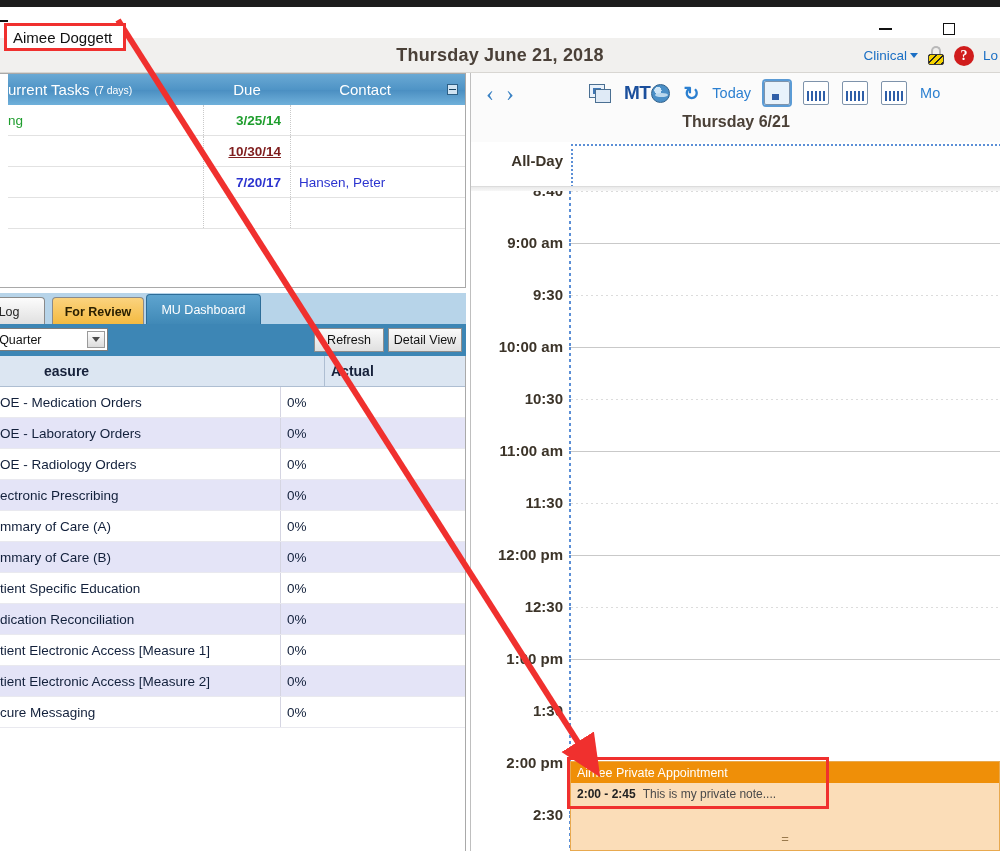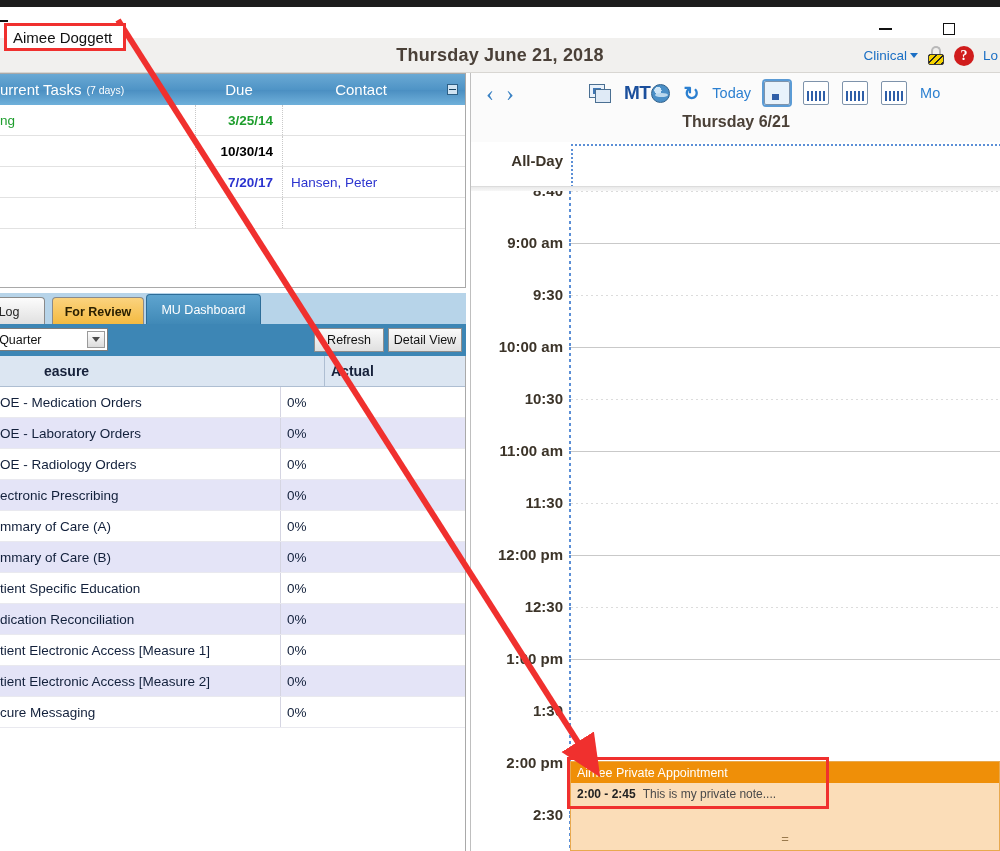--- a/index.html
+++ b/index.html
@@ -63,21 +63,21 @@
   .help-ic { width:20px;height:20px;border-radius:50%;background:#d01c1c;
      color:#fff; font-size:14px; font-weight:bold; display:flex;align-items:center;justify-content:center;
      font-family:"Liberation Serif",serif; }
   .logout-lnk { font-size:13.5px; color:#1b6fc4; white-space:nowrap;text-align:right; }
 
   
   .leftpane { position:absolute; left:0; top:73px; width:470px; height:778px; background:#fff; }
 
   
   .tasks-wrap { position:absolute; left:0; top:0; width:466px; height:215px;
-      border:1px solid #a9a9a9; border-left:none; background:#fff; }
+      border:1px solid #a9a9a9; border-left:none; background:#fff;padding-left:8px; }
   .tasks-head {
     display:flex; height:31px; align-items:stretch;
     background:linear-gradient(to bottom,#6aa9d4 0%,#4f94c6 50%,#4a8ec1 51%,#6fb0da 100%);
     color:#fff;
   }
   .th { display:flex; align-items:center; font-size:15px; color:#ffffff; }
   .th-task   { flex:0 0 195px; padding-left:0; }
   .th-task .sub { font-size:10.5px; margin-left:5px; }
   .th-due     { flex:0 0 88px; justify-content:center; }
   .th-contact { flex:1; justify-content:center; }
@@ -265,21 +265,21 @@
         </div>
       </div>
       <div id="task-rows">
           <div class="task-row">
             <div class="tc tc-name" style="color: rgb(31, 158, 46);">ng</div>
             <div class="tc tc-due" style="color: rgb(31, 158, 46);">3/25/14</div>
             <div class="tc tc-contact" style="color: rgb(31, 158, 46);"></div>
           </div>
           <div class="task-row">
             <div class="tc tc-name" style="color: rgb(31, 158, 46);"></div>
-            <div class="tc tc-due" style="color: #000000;">10/30/14</div>
+            <div class="tc tc-due" style="color: #7f1d1d; text-decoration: underline;">10/30/14</div>
             <div class="tc tc-contact" style="color: rgb(31, 158, 46);"></div>
           </div>
           <div class="task-row">
             <div class="tc tc-name" style="color: rgb(44, 52, 207);"></div>
             <div class="tc tc-due" style="color: rgb(44, 52, 207);">7/20/17</div>
             <div class="tc tc-contact" style="color: rgb(44, 52, 207);">Hansen, Peter</div>
           </div>
           <div class="task-row">
             <div class="tc tc-name" style="color: rgb(0, 0, 0);"></div>
             <div class="tc tc-due" style="color: rgb(0, 0, 0);"></div>

